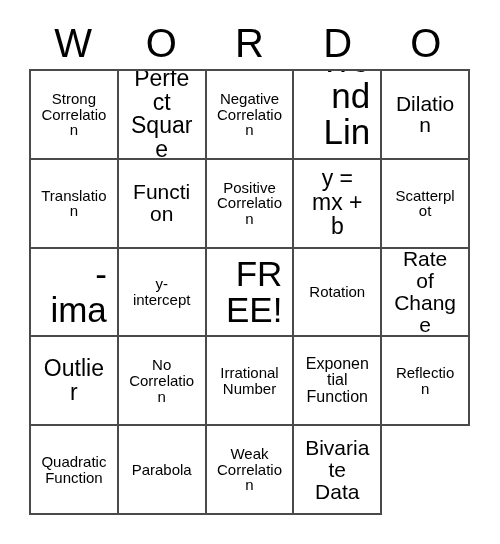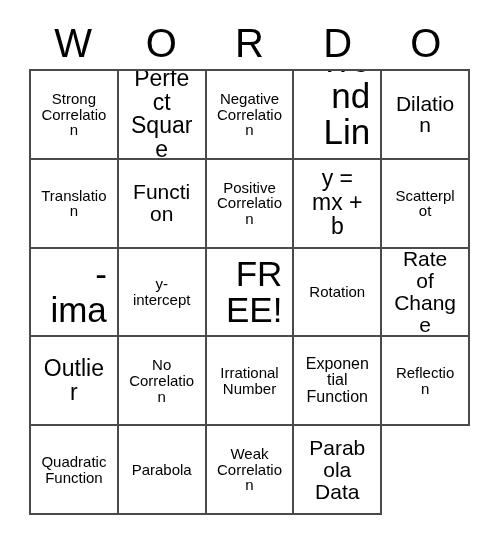--- a/index.html
+++ b/index.html
@@ -168,17 +168,17 @@
     <div class="cell fs-m">
         <span class="cell-text">Quadratic Function</span>
       </div>
     <div class="cell fs-m">
         <span class="cell-text">Parabola</span>
       </div>
     <div class="cell fs-s">
         <span class="cell-text">Weak Correlation</span>
       </div>
     <div class="cell fs-l">
-        <span class="cell-text">Parabola Data</span>
+        <span class="cell-text">Bivariate Data</span>
       </div>
 
   </div>
 </div>
 
 </body></html>

